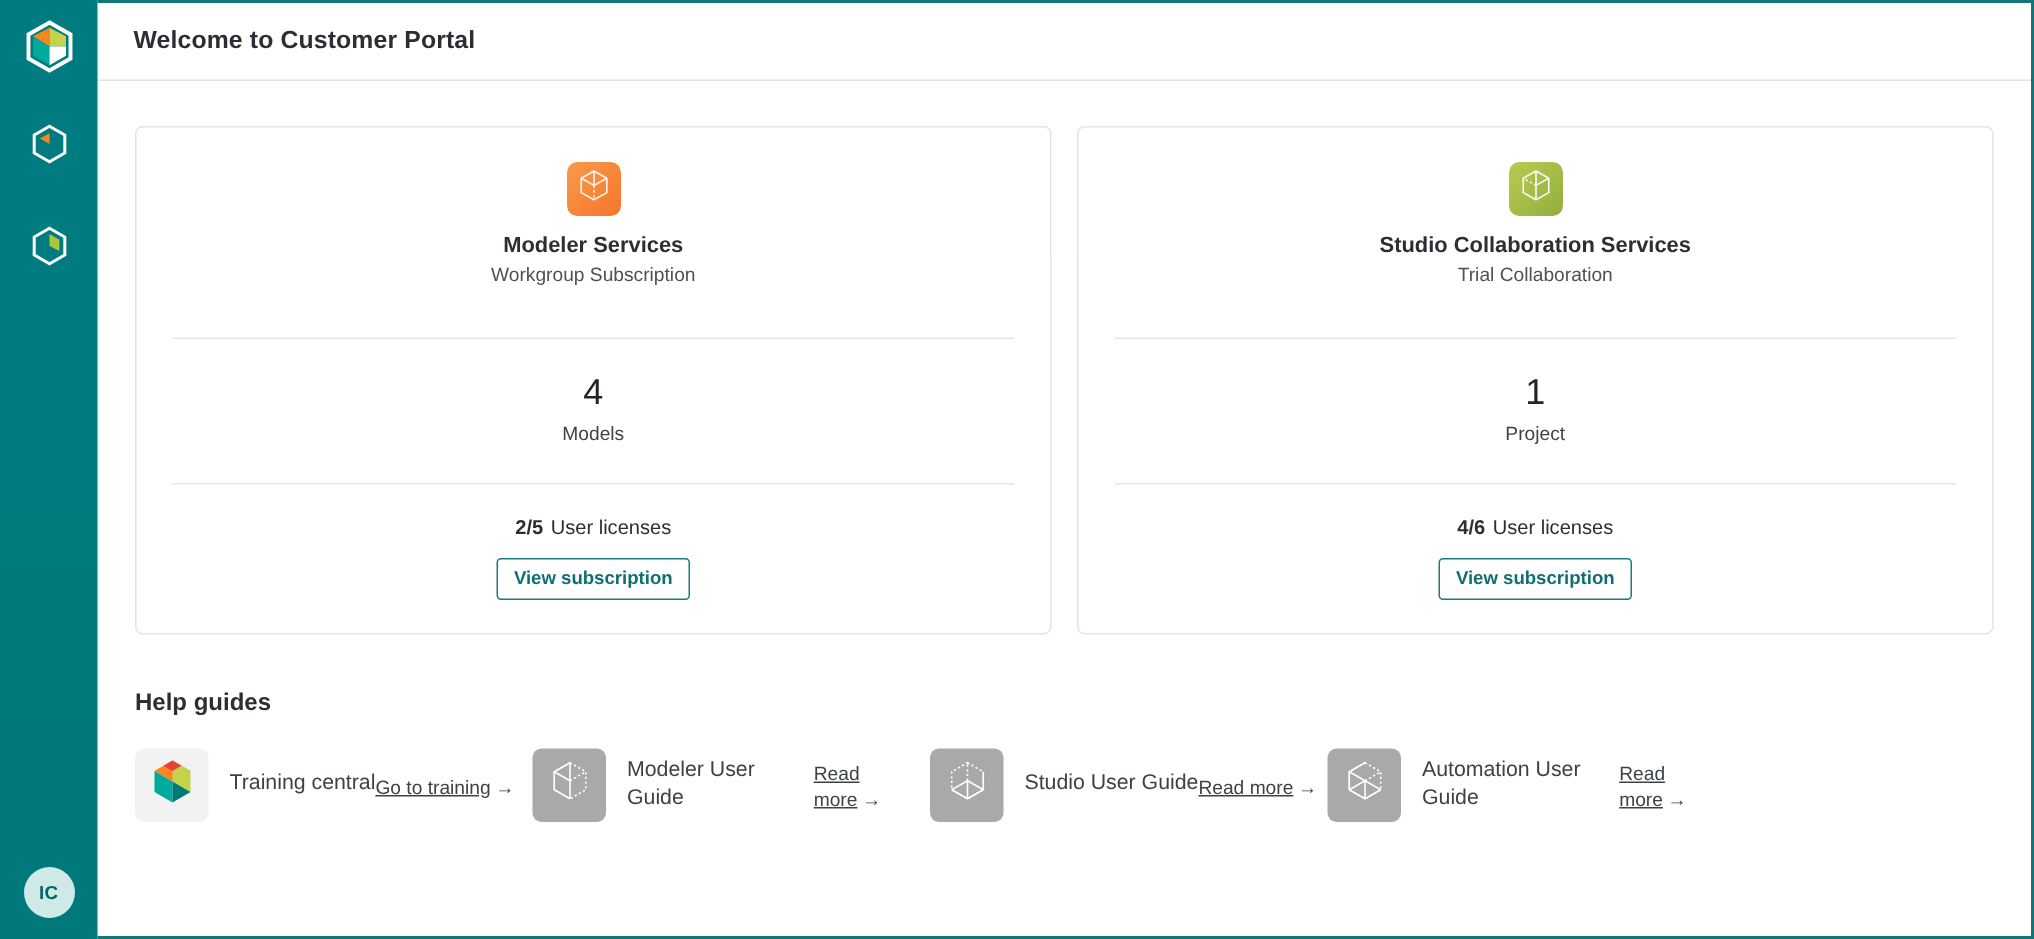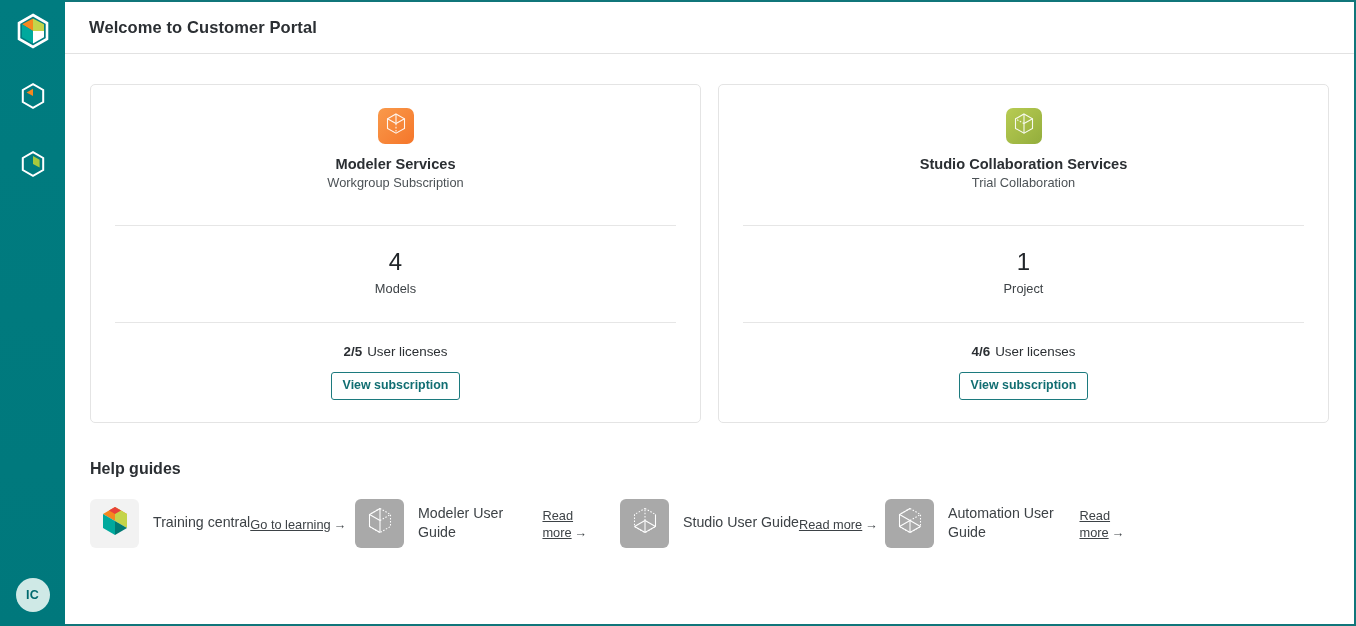--- a/index.html
+++ b/index.html
@@ -372,21 +372,21 @@
                   <polygon points="19,5 31,12 19,19 7,12" fill="#f6871f"></polygon>
                   <polygon points="19,5 31,12 31,26 19,19" fill="#c4d44a"></polygon>
                   <polygon points="7,12 19,19 19,33 7,26" fill="#00a99d"></polygon>
                   <polygon points="19,19 31,26 19,33" fill="#007a74"></polygon>
                   <polygon points="19,5 25,8.5 19,12 13,8.5" fill="#e8413a"></polygon>
                 </svg>
               </span>
             </div>
             <div class="guide-text">
               <div class="guide-name">Training central</div>
-              <div class="guide-link"><span class="lnk">Go to learning</span><span class="arw">→</span></div>
+              <div class="guide-link"><span class="lnk">Go to training</span><span class="arw">→</span></div>
             </div>
           </div>
 
           <div class="guide">
             <div class="guide-icon grey">
               <span>
                 <svg width="34" height="34" viewBox="0 0 34 34">
                   <g fill="none" stroke="#ffffff" stroke-width="1.05">
                     <polygon points="17,4.5 27.5,10.5 27.5,22.5 17,28.5 6.5,22.5 6.5,10.5" stroke-dasharray="1.5 1.6"></polygon>
                     <polyline points="17,4.5 6.5,10.5 6.5,22.5 17,28.5" stroke-dasharray="0"></polyline>

